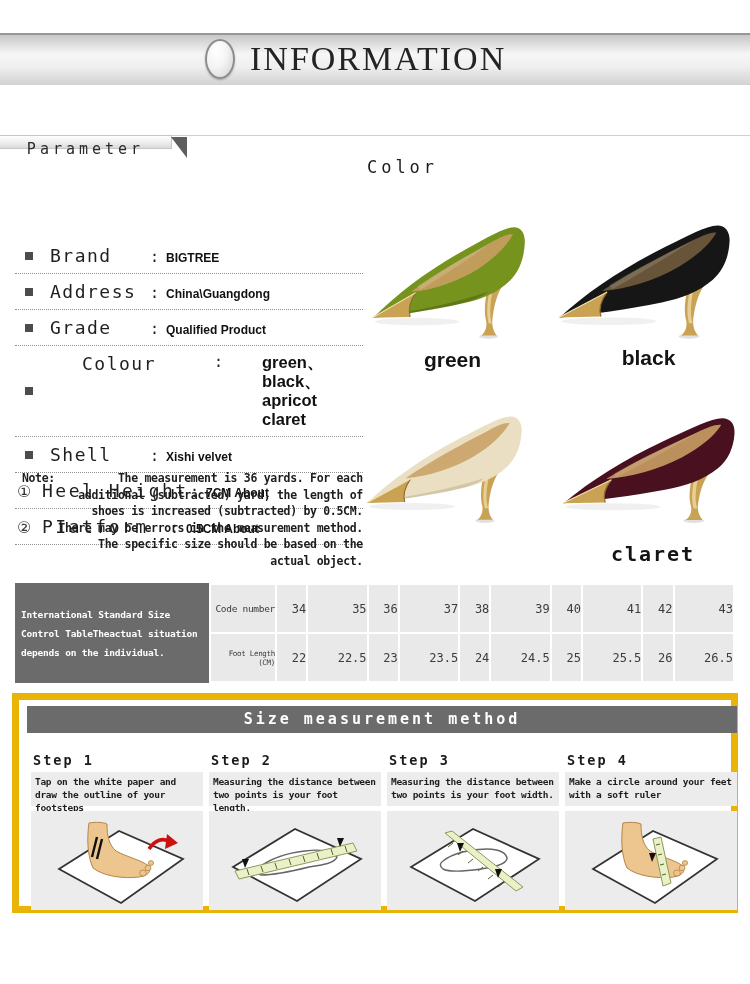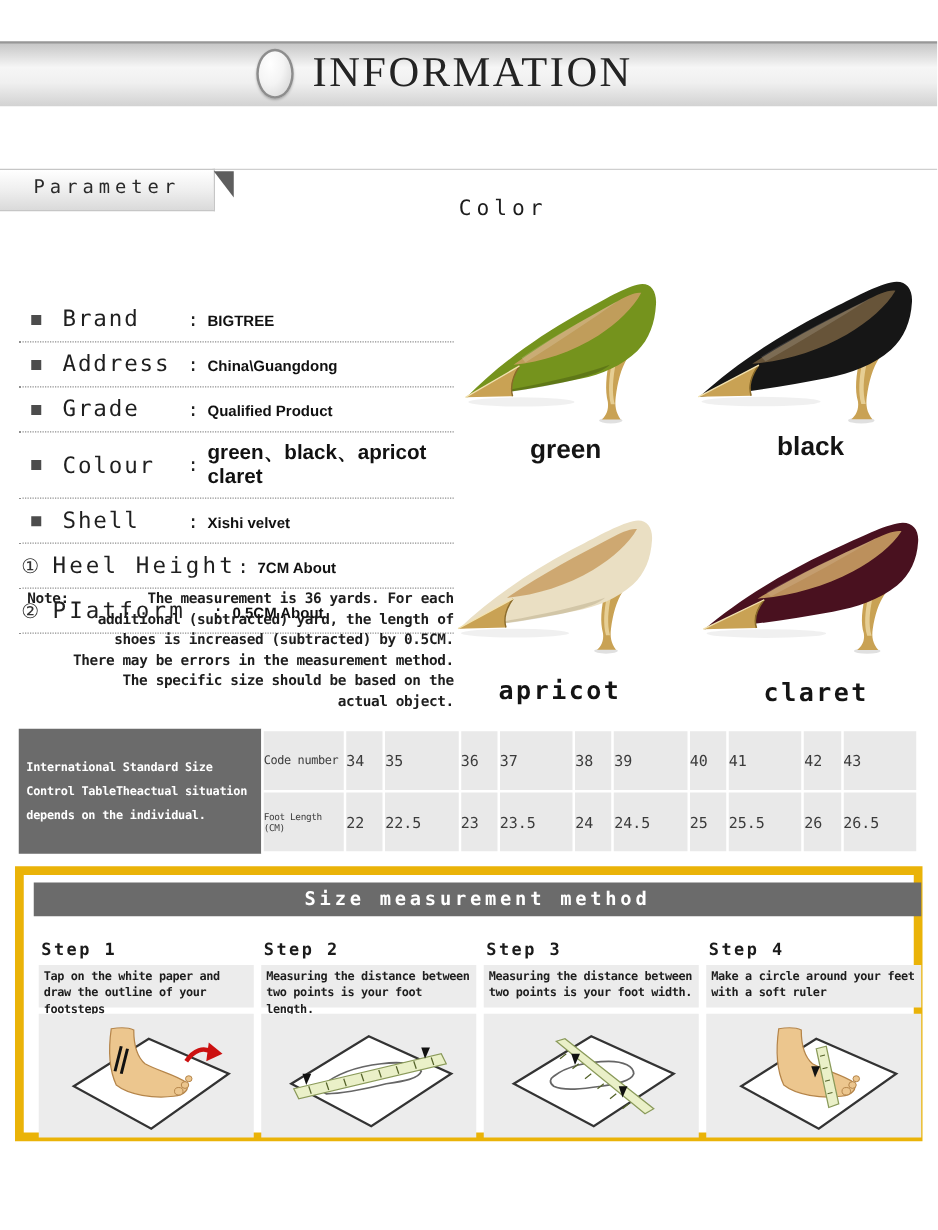--- a/index.html
+++ b/index.html
@@ -12,39 +12,39 @@
           background:linear-gradient(180deg,#c7c7c7 0%,#f6f6f6 38%,#f0f0f0 62%,#d2d2d2 100%);}
   .banner-oval{position:absolute;left:205px;top:4px;width:26px;height:36px;border-radius:50%;
                border:2px solid #8d8d8d;
                background:radial-gradient(ellipse at 35% 28%,#ffffff 0%,#f4f4f4 45%,#cfcfcf 100%);
                box-shadow:0 1px 2px rgba(0,0,0,.25);}
   .banner-title{position:absolute;left:250px;top:5px;font-family:"Liberation Serif",serif;
                 font-size:34px;letter-spacing:2px;color:#242424;}
 
   
   .hairline{position:absolute;left:170px;top:135px;width:580px;height:1px;background:#cfcfcf;}
-  .param-tab{position:absolute;left:0;top:135px;width:172px;height:34px;line-height:26px;
+  .param-tab{position:absolute;left:0;top:135px;width:172px;height:14px;line-height:26px;
              text-align:center;font-size:15px;letter-spacing:4px;color:#2a2a2a;
              border:1px solid #c6c6c6;border-left:none;box-sizing:border-box;
              background:linear-gradient(180deg,#ffffff,#ededed 55%,#dadada);}
   .tab-fold{position:absolute;left:171px;top:136px;}
   .color-heading{position:absolute;left:330px;top:157px;width:145px;text-align:center;
                  font-size:17px;letter-spacing:4px;color:#1c1c1c;}
 
   
   .params{position:absolute;left:15px;top:238px;width:348px;}
   .p-row{display:flex;align-items:baseline;padding:7px 0 7px 10px;
          border-bottom:1px dotted #8f8f8f;}
   .p-bullet{width:8px;height:8px;background:#4c4c4c;margin-right:17px;align-self:center;flex:none;}
   .p-circ{width:22px;font-size:16px;color:#333;flex:none;margin-right:3px;}
   .p-label{width:100px;font-size:18px;letter-spacing:1.5px;color:#1f1f1f;flex:none;}
   .p-label.wide{width:148px;}
   .p-colon{width:16px;color:#1f1f1f;font-size:15px;flex:none;}
   .p-value{font-family:"Liberation Sans",sans-serif;font-weight:bold;font-size:12px;color:#111;}
-  .p-row.multi{align-items:center;}
+  .p-row.multi{align-items:flex-start;gap:32px;}
   .p-value2 .l1,.p-value2 .l2{font-family:"Liberation Sans",sans-serif;font-weight:bold;
                               font-size:16.5px;color:#111;line-height:19px;}
 
   
   .note{position:absolute;left:15px;top:470px;width:352px;display:flex;
         font-size:11.5px;font-weight:bold;letter-spacing:-0.3px;line-height:16.5px;color:#1d1d1d;text-align:right;}
   .note-label{flex:none;width:40px;}
   .note-text{width:308px;}
 
   
@@ -55,21 +55,21 @@
   .lbl-mono{font-family:"DejaVu Sans Mono",monospace;font-weight:bold;font-size:20px;
             letter-spacing:2px;color:#141414;}
 
   
   .size-wrap{position:absolute;left:15px;top:583px;width:720px;height:100px;display:flex;}
   .size-intro{flex:none;width:194px;box-sizing:border-box;background:#6b6b6b;color:#ffffff;
               padding:8px 6px;display:flex;align-items:center;
               font-size:9.5px;font-weight:bold;letter-spacing:-0.2px;line-height:19px;}
   table.sizes{flex:1;border-collapse:separate;border-spacing:2px;background:#ffffff;
               table-layout:fixed;}
-  table.sizes td{background:#e9e9e9;text-align:left;vertical-align:middle;
+  table.sizes td{background:#e9e9e9;text-align:right;vertical-align:middle;
                  color:#3c3c3c;font-size:12px;padding:0;}
   table.sizes td.rlabel{font-size:9.5px;letter-spacing:-0.3px;width:64px;}
   table.sizes tr.small td.rlabel{font-size:7.5px;}
   table.sizes tr:nth-child(1) td{height:28px;}
   table.sizes tr:nth-child(2) td{height:28px;margin-top:48px;}
   table.sizes tr:nth-child(3) td{height:32px;}
 
   
   .measure{position:absolute;left:12px;top:693px;width:726px;height:220px;
            border:7px solid #eab308;box-sizing:border-box;background:#ffffff;}
@@ -194,21 +194,20 @@
       <ellipse cx="151" cy="134" rx="12" ry="2.5" fill="#000" opacity="0.12"></ellipse>
       <path d="M150,80 C146,96 145,108 148,118 C149,125 146,130 142,133 L161,133 C156,127 155,121 156,114 C158,101 161,90 168,80 Z" fill="#c9a254"></path>
       <path d="M152,84 C149,98 148,110 151,120 L155,120 C152,110 153,98 156,85 Z" opacity="0.8" fill="#eed9a4"></path>
       <path d="M4,114 C34,88 74,63 116,43 C140,32 163,20 178,17 C191,14 198,22 197,34 C196,50 190,64 178,74 C162,87 142,94 120,98 C82,105 40,111 4,114 Z" fill="#eadfc3"></path>
       <path d="M52,86 C88,64 124,47 154,33 C166,27 176,23 182,24 C174,37 158,50 138,61 C112,75 80,84 52,86 Z" opacity="0.85" fill="#c99f63"></path>
       <path d="M4,114 C60,106 110,98 150,86 C140,95 100,105 4,114 Z" fill="#8a7a52" opacity="0.25"></path>
       <path d="M3,114 L58,87 C51,96 48,104 51,113 Z" fill="#c9a254"></path>
       <path d="M58,87 C51,96 48,104 51,113" fill="none" stroke="#8a6a2a" stroke-width="1.4"></path>
       <path d="M3,114 L58,87" fill="none" stroke="#f2e2b0" stroke-width="1.2"></path>
     </svg>
-    <div class="lbl lbl-mono" style="top:138px">apricot</div>
   </div>
 
   <div class="fig" style="left:560px;top:404px;width:186px;height:166px">
     <svg width="186" height="122" viewBox="0 0 210 140" preserveAspectRatio="none">
       <ellipse cx="60" cy="118" rx="54" ry="4" fill="#000" opacity="0.06"></ellipse>
       <ellipse cx="151" cy="134" rx="12" ry="2.5" fill="#000" opacity="0.12"></ellipse>
       <path d="M150,80 C146,96 145,108 148,118 C149,125 146,130 142,133 L161,133 C156,127 155,121 156,114 C158,101 161,90 168,80 Z" fill="#c9a254"></path>
       <path d="M152,84 C149,98 148,110 151,120 L155,120 C152,110 153,98 156,85 Z" opacity="0.8" fill="#eed9a4"></path>
       <path d="M4,114 C34,88 74,63 116,43 C140,32 163,20 178,17 C191,14 198,22 197,34 C196,50 190,64 178,74 C162,87 142,94 120,98 C82,105 40,111 4,114 Z" fill="#49111f"></path>
       <path d="M52,86 C88,64 124,47 154,33 C166,27 176,23 182,24 C174,37 158,50 138,61 C112,75 80,84 52,86 Z" opacity="0.9" fill="#c99f63"></path>

